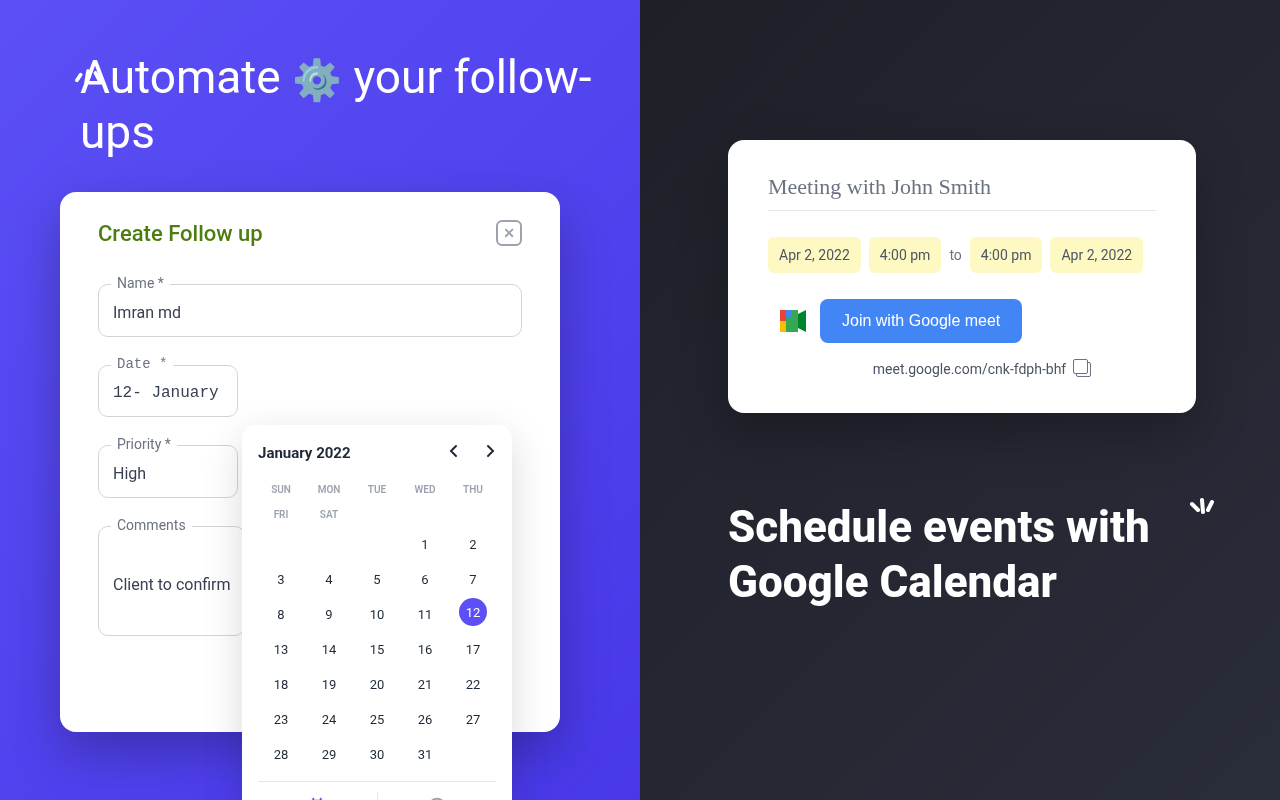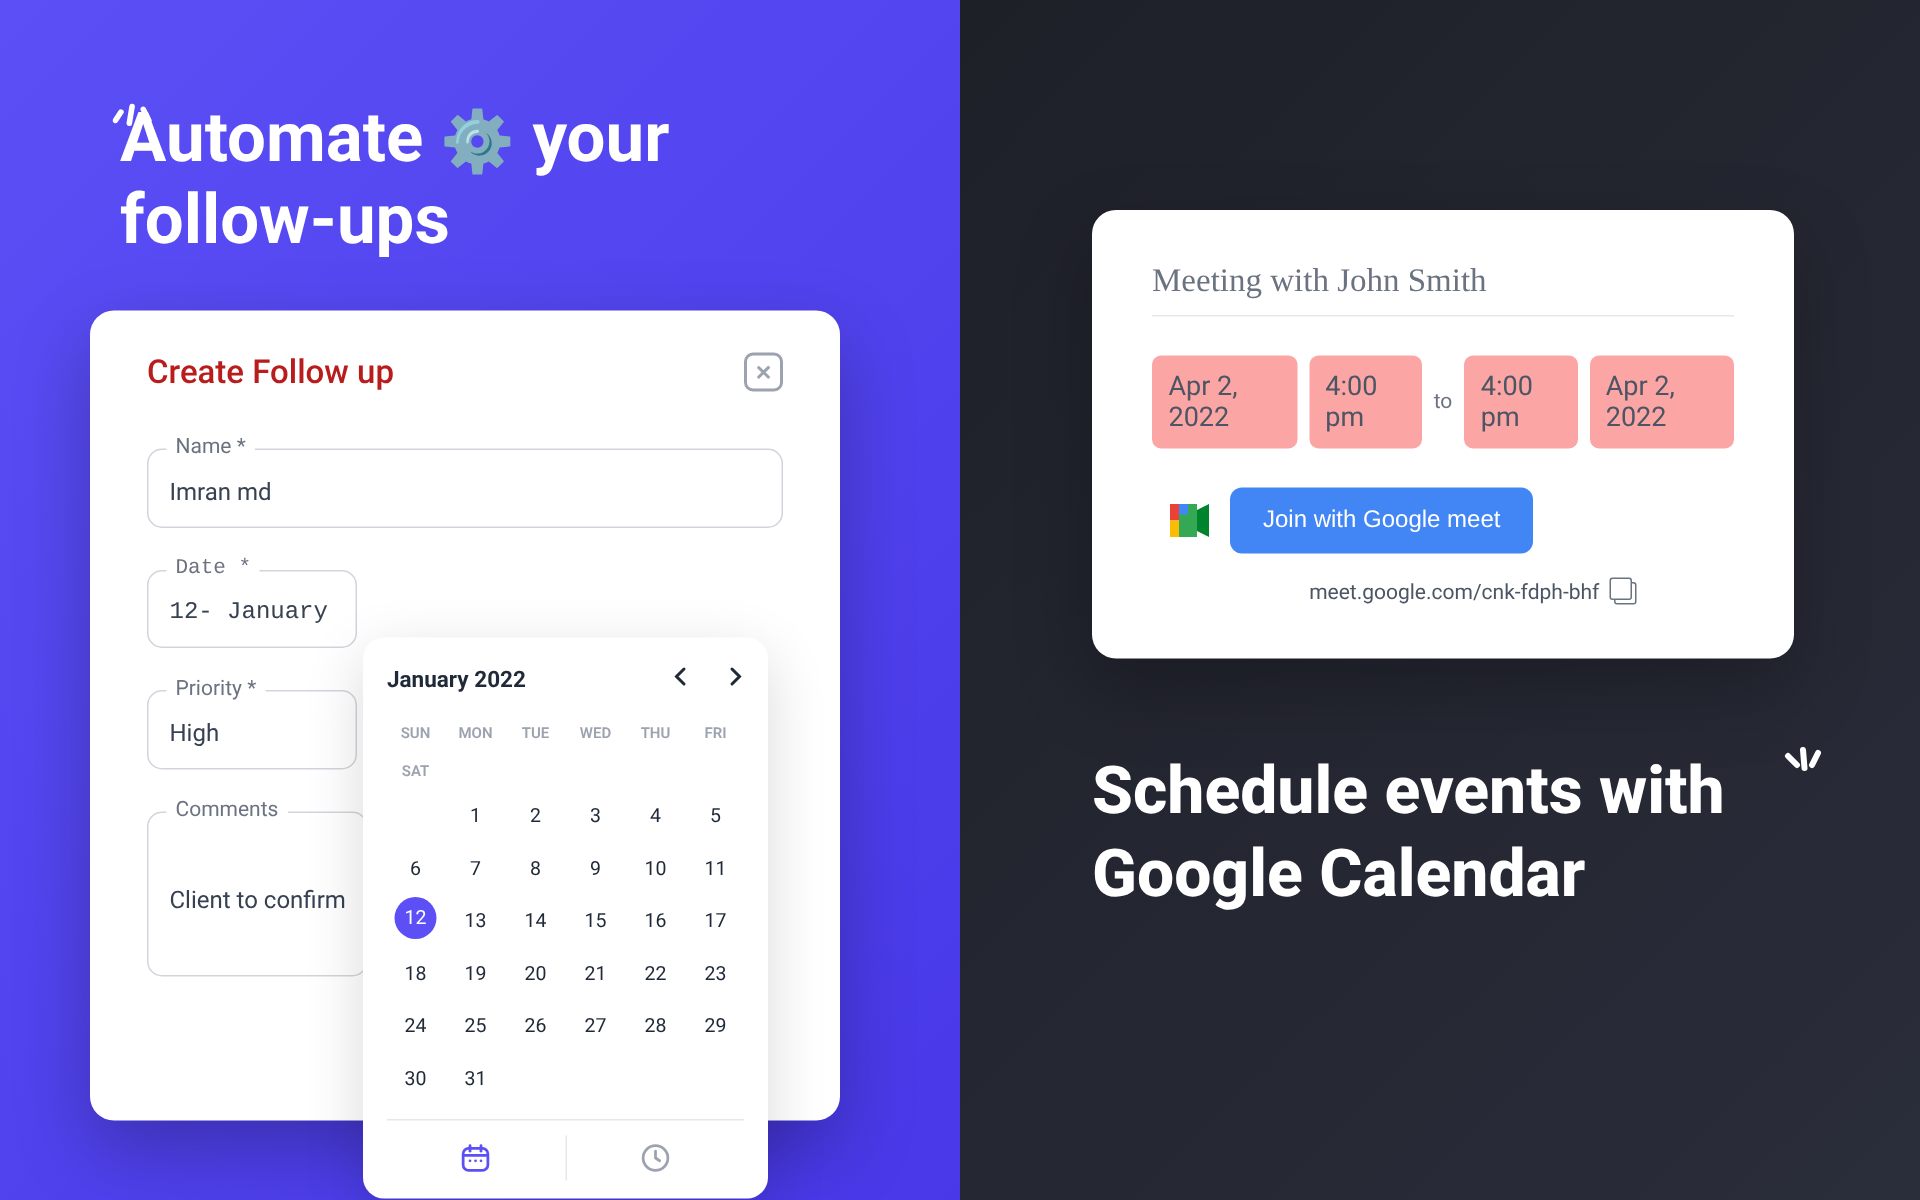--- a/index.html
+++ b/index.html
@@ -30,25 +30,24 @@
   left: 75px;
 }
 .tick-right {
   position: absolute;
   top: 498px;
   right: 62px;
 }
 .headline-left {
   color: #fff;
   font-size: 46px;
-  font-weight: 700;
+  font-weight: 400;
   line-height: 1.2;
   margin-bottom: 32px;
   margin-left: 20px;
-  margin-top: 15px;
 }
 .gear-icon {
   font-size: 40px;
   vertical-align: middle;
 }
 .headline-right {
   color: #fff;
   font-size: 44px;
   font-weight: 800;
   line-height: 1.25;
@@ -70,21 +69,21 @@
 }
 .card-header {
   display: flex;
   justify-content: space-between;
   align-items: center;
   margin-bottom: 38px;
 }
 .card-title {
   font-size: 22px;
   font-weight: 500;
-  color: #b91c1c;
+  color: #4d7c0f;
   text-align: right;
 }
 .close-btn {
   width: 26px;
   height: 26px;
   border-radius: 6px;
   border: 2.5px solid #9ca3af;
   display: flex;
   align-items: center;
   justify-content: center;
@@ -129,24 +128,24 @@
   margin-bottom: 26px;
   font-family: Liberation Serif, serif;
 }
 .meeting-times {
   display: flex;
   align-items: center;
   gap: 8px;
   margin-bottom: 26px;
 }
 .time-chip {
-  background: #fca5a5;
+  background: #fef9c3;
   border-radius: 6px;
   padding: 10px 11px;
-  font-size: 18px;
+  font-size: 14px;
   color: #4b5563;
 }
 .to-label {
   font-size: 14px;
   color: #6b7280;
 }
 .meet-row {
   display: flex;
   align-items: center;
   gap: 12px;
@@ -221,21 +220,21 @@
 .cal-nav {
   display: flex;
   gap: 28px;
 }
 .cal-arrow {
   cursor: pointer;
   color: #1f2937;
 }
 .cal-days {
   display: grid;
-  grid-template-columns: repeat(6, 1fr);
+  grid-template-columns: repeat(5, 1fr);
   gap: 2px;
   text-align: center;
 }
 .cal-dayname {
   font-size: 10px;
   color: #9ca3af;
   font-weight: 600;
   padding: 6px 0;
 }
 .cal-day {

